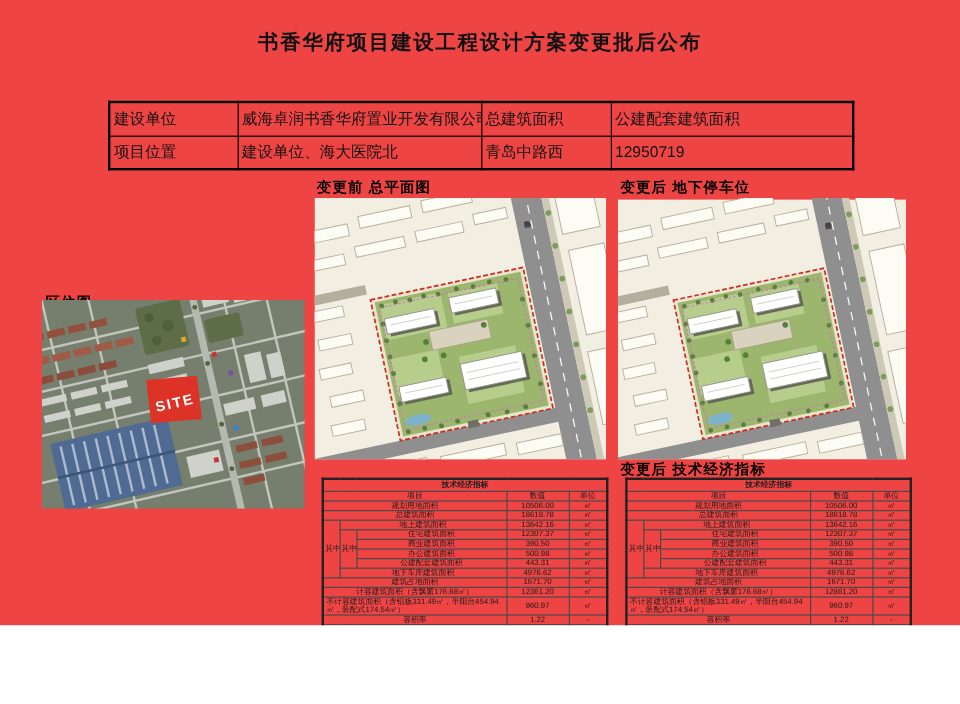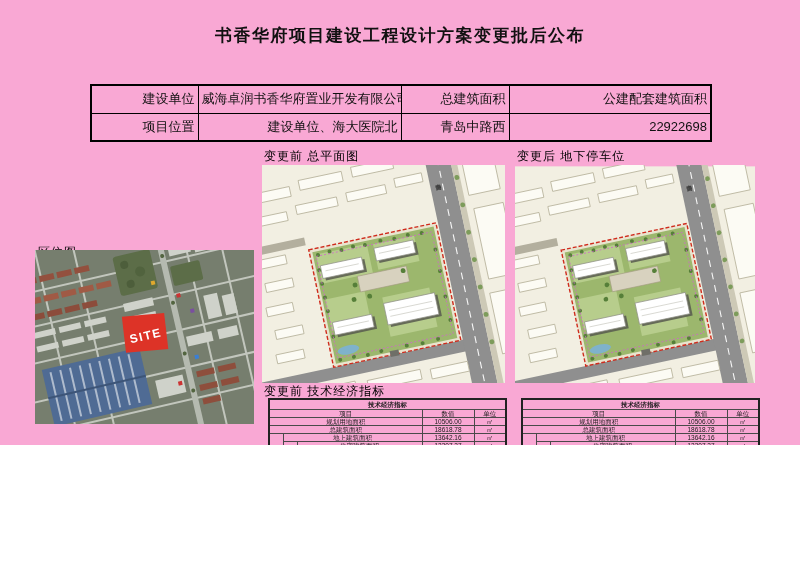--- a/index.html
+++ b/index.html
@@ -1,27 +1,27 @@
 <!DOCTYPE html>
 <html><head>
 <meta charset="utf-8">
 <style>
   *{margin:0;padding:0;box-sizing:border-box}
   html,body{background:#fff}
   body{width:800px;height:587px;font-family:"Liberation Sans",sans-serif;color:#111;position:relative;overflow:hidden}
-  .page{position:relative;width:800px;height:445px;background:#f9a8d4;overflow:hidden}
+  .page{position:relative;width:800px;height:521px;background:#ef4444;overflow:hidden}
 
   .doc-title{position:absolute;top:24px;left:0;width:100%;text-align:center;
     font-size:17px;font-weight:bold;letter-spacing:1.5px}
 
   table.info{position:absolute;left:90px;top:84px;width:620px;border-collapse:collapse;
-    border:2px solid #000;font-size:13px;text-align:right;table-layout:fixed}
+    border:2px solid #000;font-size:13px;text-align:left;table-layout:fixed}
   table.info td{border:1.5px solid #000;height:28px;padding:0 3px;overflow:hidden;white-space:nowrap}
 
-  .sec-label{position:absolute;font-size:12px;font-weight:normal;color:#000;letter-spacing:1px;white-space:nowrap}
+  .sec-label{position:absolute;font-size:12px;font-weight:bold;color:#000;letter-spacing:1px;white-space:nowrap}
 
   .satmap{position:absolute;left:35px;top:250px;width:219px;height:174px;overflow:hidden}
   .satmap svg{display:block;width:100%;height:100%}
 
   .plan{position:absolute;width:243px;height:218px;overflow:hidden}
   .plan svg{display:block;width:100%;height:100%}
   #plan-before{left:262px;top:165px}
   #plan-after{left:515px;top:165px;width:240px}
 
   table.econ{position:absolute;width:237px;border-collapse:collapse;border:2px solid #222;
@@ -168,21 +168,21 @@
         <tr>
       <td>建设单位</td>
       <td>威海卓润书香华府置业开发有限公司</td>
       <td>总建筑面积</td>
       <td>公建配套建筑面积</td>
     </tr>
     <tr>
       <td>项目位置</td>
       <td>建设单位、海大医院北</td>
       <td>青岛中路西</td>
-      <td>22922698</td>
+      <td>12950719</td>
     </tr>
   </tbody>
     </table>
 
   <span class="sec-label" style="left:38px;top:244px">区位图</span>
 
   <div class="satmap">
     <svg viewBox="0 0 219 174">
       <rect width="219" height="174" fill="#767e6e"></rect>
       <g transform="rotate(-13 110 87)">
@@ -291,21 +291,20 @@
       </svg>
   </div>
 
   <span class="sec-label" style="left:517px;top:148px">变更后 地下停车位</span>
   <div class="plan" id="plan-after">
     <svg viewBox="0 0 243 218">
         <use href="#siteplan"></use>
       </svg>
   </div>
 
-  <span class="sec-label" style="left:264px;top:383px">变更前 技术经济指标</span>
 
   <table class="econ" id="econ-before">
     <colgroup>
         <col style="width:14px">
         <col style="width:14px">
         <col style="width:125px">
         <col style="width:52px">
         <col style="width:32px">
       </colgroup>
     <tbody>
@@ -406,20 +405,21 @@
           <td>辆</td>
         </tr>
     <tr>
           <td colspan="2">地下停车位</td>
           <td>112</td>
           <td>辆</td>
         </tr>
   </tbody>
     </table>
 
+  <span class="sec-label" style="left:517px;top:383px">变更后 技术经济指标</span>
 
   <table class="econ" id="econ-after">
     <colgroup>
         <col style="width:14px">
         <col style="width:14px">
         <col style="width:125px">
         <col style="width:52px">
         <col style="width:32px">
       </colgroup>
     <tbody>

